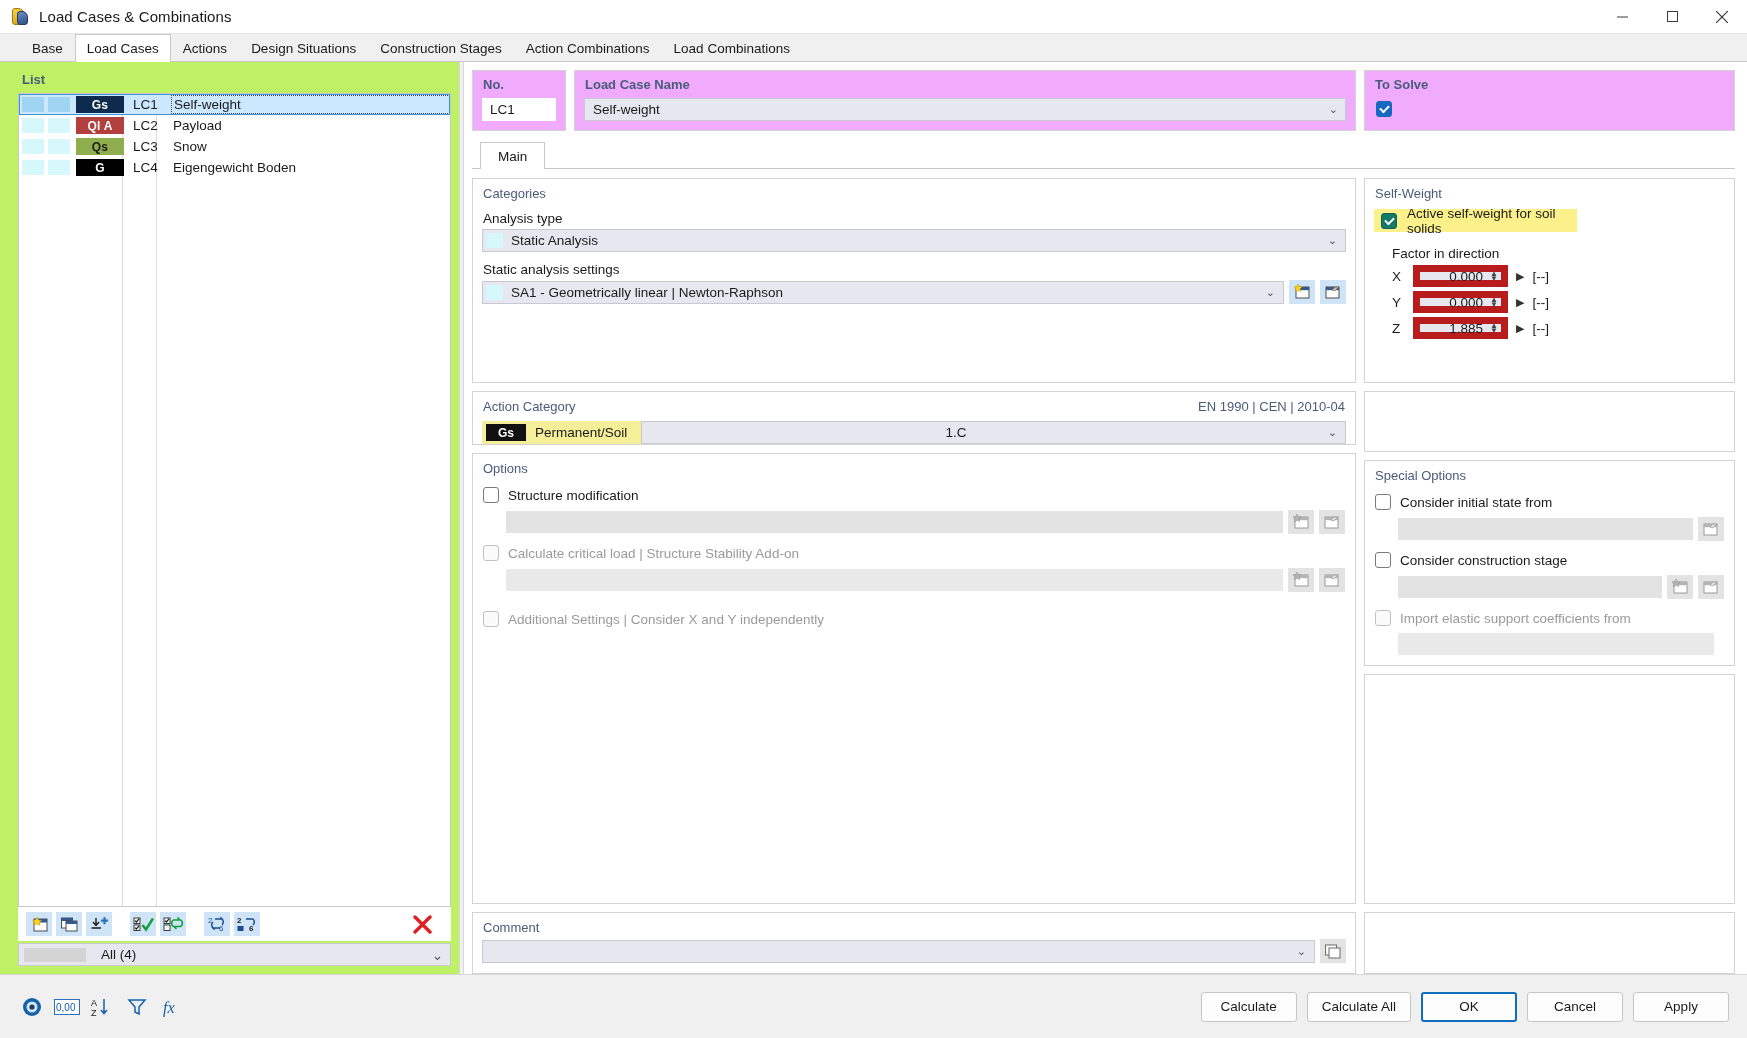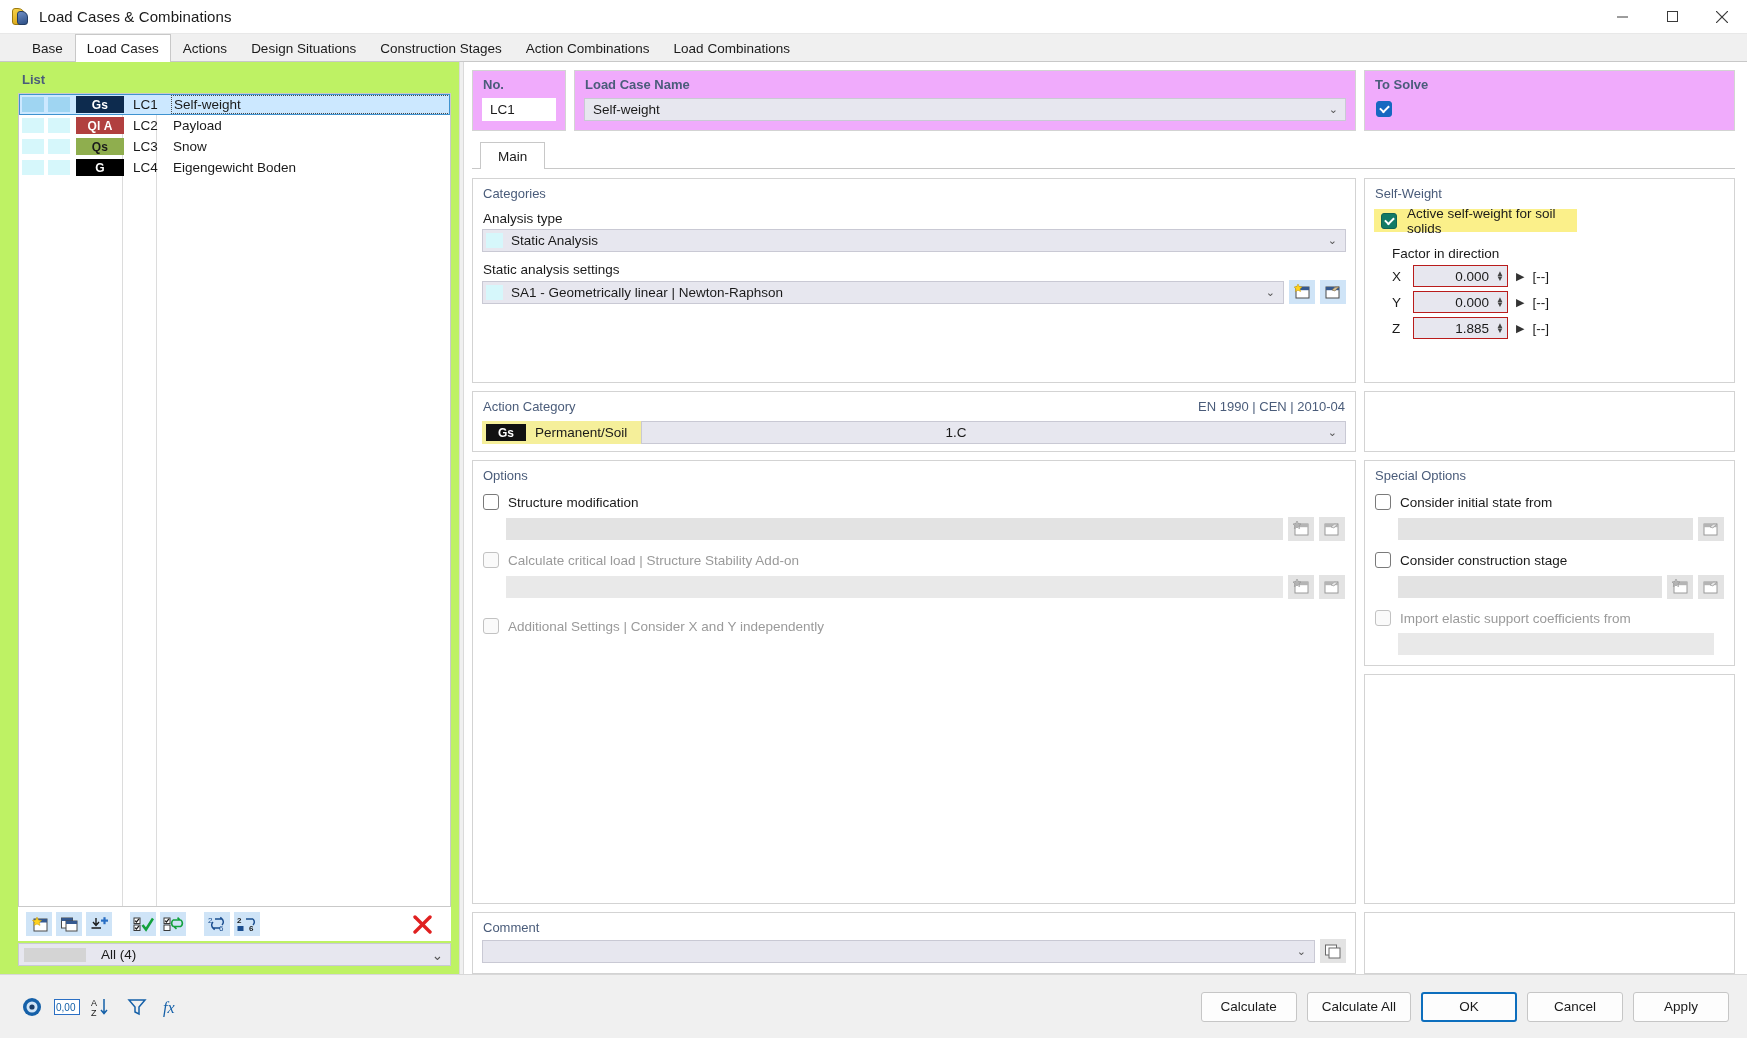--- a/index.html
+++ b/index.html
@@ -302,21 +302,21 @@
   
   .sw-check-hl {
     background:#fbf08a; margin: 8px 9px 0 9px; height:23px;
     display:flex; align-items:center; gap:10px; padding-left:7px;
     font-size:13.5px; width: 203px;
   }
   .factor-label { font-size:13.5px; margin:14px 0 4px 27px; }
   .factor-row { display:flex; align-items:center; margin:0 0 4px 27px; gap:8px; }
   .factor-ax { width:13px; font-size:13.5px; }
   .spin {
-    width:95px; height:22px; background:#e7e7ef; border:1px solid #b91c1c;
+    width:95px; height:22px; background:#e7e7ef; border:7px solid #b91c1c;
     display:flex; align-items:center; position:relative;
   }
   .spin .v { flex:1; text-align:right; padding-right:7px; font-size:13.5px; }
   .spin .arrows { display:flex; flex-direction:column; margin-right:3px; color:#444; line-height:5px; font-size:8px; }
   .play { color:#333; font-size:11px; }
   .unit { font-size:13.5px; color:#1a1a1a; }
 
   .spacer-card { flex:1; border:1px solid #d3d3d3; background:#fff; }
 
   
@@ -571,21 +571,21 @@
               <div class="icon-btn">
                 <svg width="18" height="16" viewBox="0 0 18 16">
                   <rect x="2" y="3" width="13" height="11" fill="#fff" stroke="#4a4a4a"></rect>
                   <rect x="2" y="3" width="13" height="3.2" fill="#35598f"></rect>
                   <path d="M8 6 q3-4 7-3 q-3 2 -4 4 z" fill="#d8c39a" stroke="#7a6540" stroke-width=".6"></path>
                 </svg>
               </div>
             </div>
           </div>
 
-          <div class="grp" style="height:61px;">
+          <div class="grp" style="height:54px;">
             <div class="grp-title">
               <span>Action Category</span>
               <span class="right-note">EN 1990 | CEN | 2010-04</span>
             </div>
             <div class="actcat-row">
               <div class="actcat-left">
                 <span class="actcat-badge">Gs</span>
                 <span class="actcat-label">Permanent/Soil</span>
               </div>
               <div class="actcat-combo">

